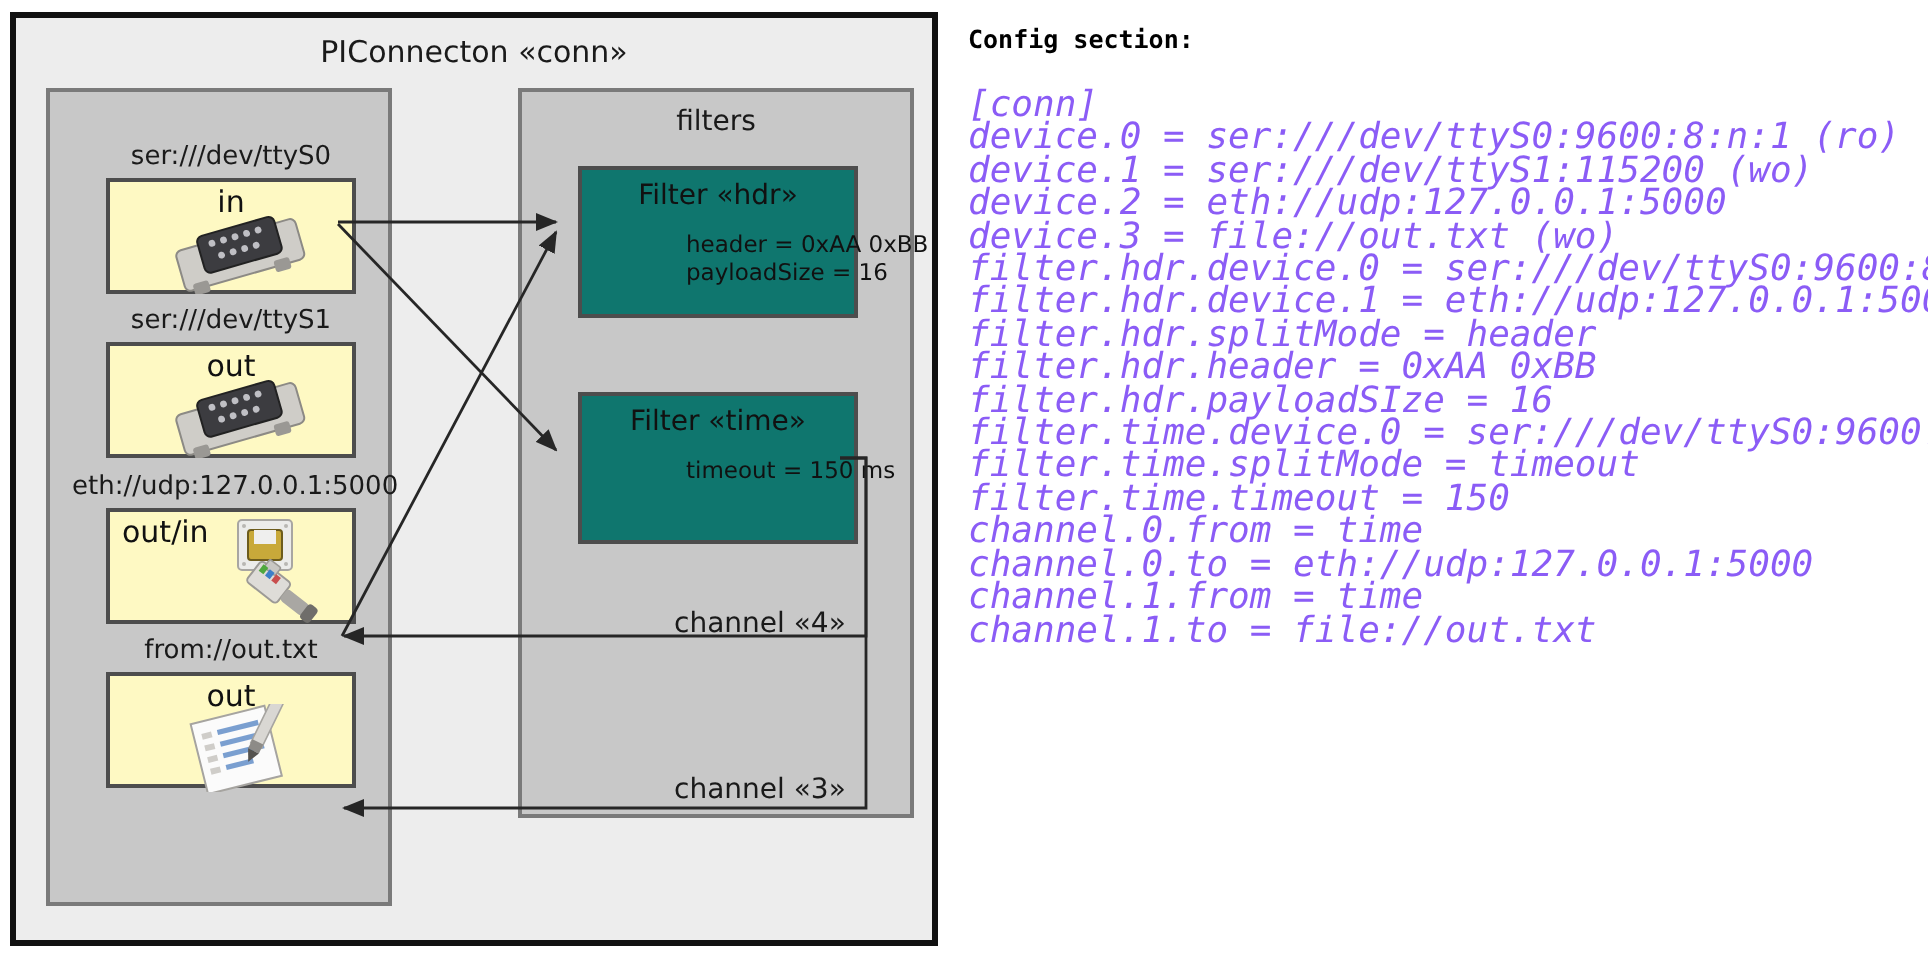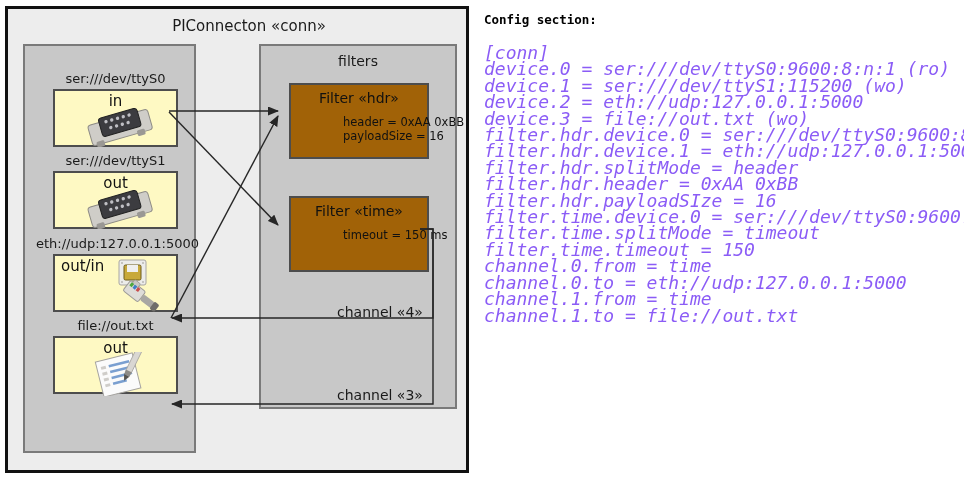--- a/index.html
+++ b/index.html
@@ -6,21 +6,21 @@
   body{width:964px;height:484px;overflow:hidden;font-family:"DejaVu Sans",sans-serif;}
   #root{position:relative;width:964px;height:484px;}
 
   
   .outer-frame{
     position:absolute;left:5px;top:6px;width:464px;height:467px;
     background:#ededed;border:3px solid #111111;box-sizing:border-box;
   }
   .outer-title{
     position:absolute;left:0;top:8px;width:100%;text-align:center;
-    font-size:15px;color:#1a1a1a;padding-left:12px;
+    font-size:15px;color:#1a1a1a;
   }
 
   
   .panel{
     position:absolute;background:#c8c8c8;border:2px solid #7a7a7a;box-sizing:border-box;
   }
   #devices-panel{left:15px;top:35px;width:173px;height:409px;}
   #filters-panel{left:251px;top:35px;width:198px;height:365px;}
   .panel-title{
     position:absolute;left:0;top:7px;width:100%;text-align:center;
@@ -38,21 +38,21 @@
     background:#fef9c3;border:2px solid #4d4d4d;box-sizing:border-box;
   }
   .dev-dir{
     position:absolute;left:0;top:1px;width:100%;text-align:center;
     font-size:15px;color:#111;pointer-events:none;
   }
   .dev-icon{position:absolute;}
 
   
   .filt{
-    position:absolute;background:#a16207;border:2px solid #4d4d4d;box-sizing:border-box;
+    position:absolute;background:#0f766e;border:2px solid #4d4d4d;box-sizing:border-box;
   }
   .filt-title{
     position:absolute;left:0;top:5px;width:100%;text-align:center;
     font-size:14px;color:#111;
   }
   .filt-props{
     position:absolute;left:8px;top:30px;font-size:11.5px;color:#111;line-height:14px;margin-left:44px;
   }
 
   
@@ -159,21 +159,21 @@
               <rect x="49" y="28" width="6" height="9" rx="2" fill="#6f6d6a"></rect>
               <rect x="19" y="27" width="3" height="4" fill="#4fa83d"></rect>
               <rect x="23" y="27" width="3" height="4" fill="#3d7ec8"></rect>
               <rect x="27" y="27" width="3" height="4" fill="#c84d4d"></rect>
             </g>
           </svg>
         </div>
       </div>
 
       <div class="dev" style="left:28px;top:272px;width:125px;">
-        <div class="dev-label">file://out.txt</div>
+        <div class="dev-label">from://out.txt</div>
         <div class="dev-box">
           <div class="dev-dir">out</div>
           <svg class="dev-icon" style="left:36px;top:14px;" width="62" height="44" viewBox="0 0 62 44">
             <g transform="rotate(-14 31 22)">
               <rect x="8" y="4" width="38" height="36" fill="#fbfbfb" stroke="#a6a4a0" stroke-width="1"></rect>
               <g fill="#cfcdc9">
                 <rect x="12" y="10" width="5" height="3"></rect>
                   <rect x="12" y="16" width="5" height="3"></rect>
                 <rect x="12" y="22" width="5" height="3"></rect>
                   <rect x="12" y="28" width="5" height="3"></rect>

